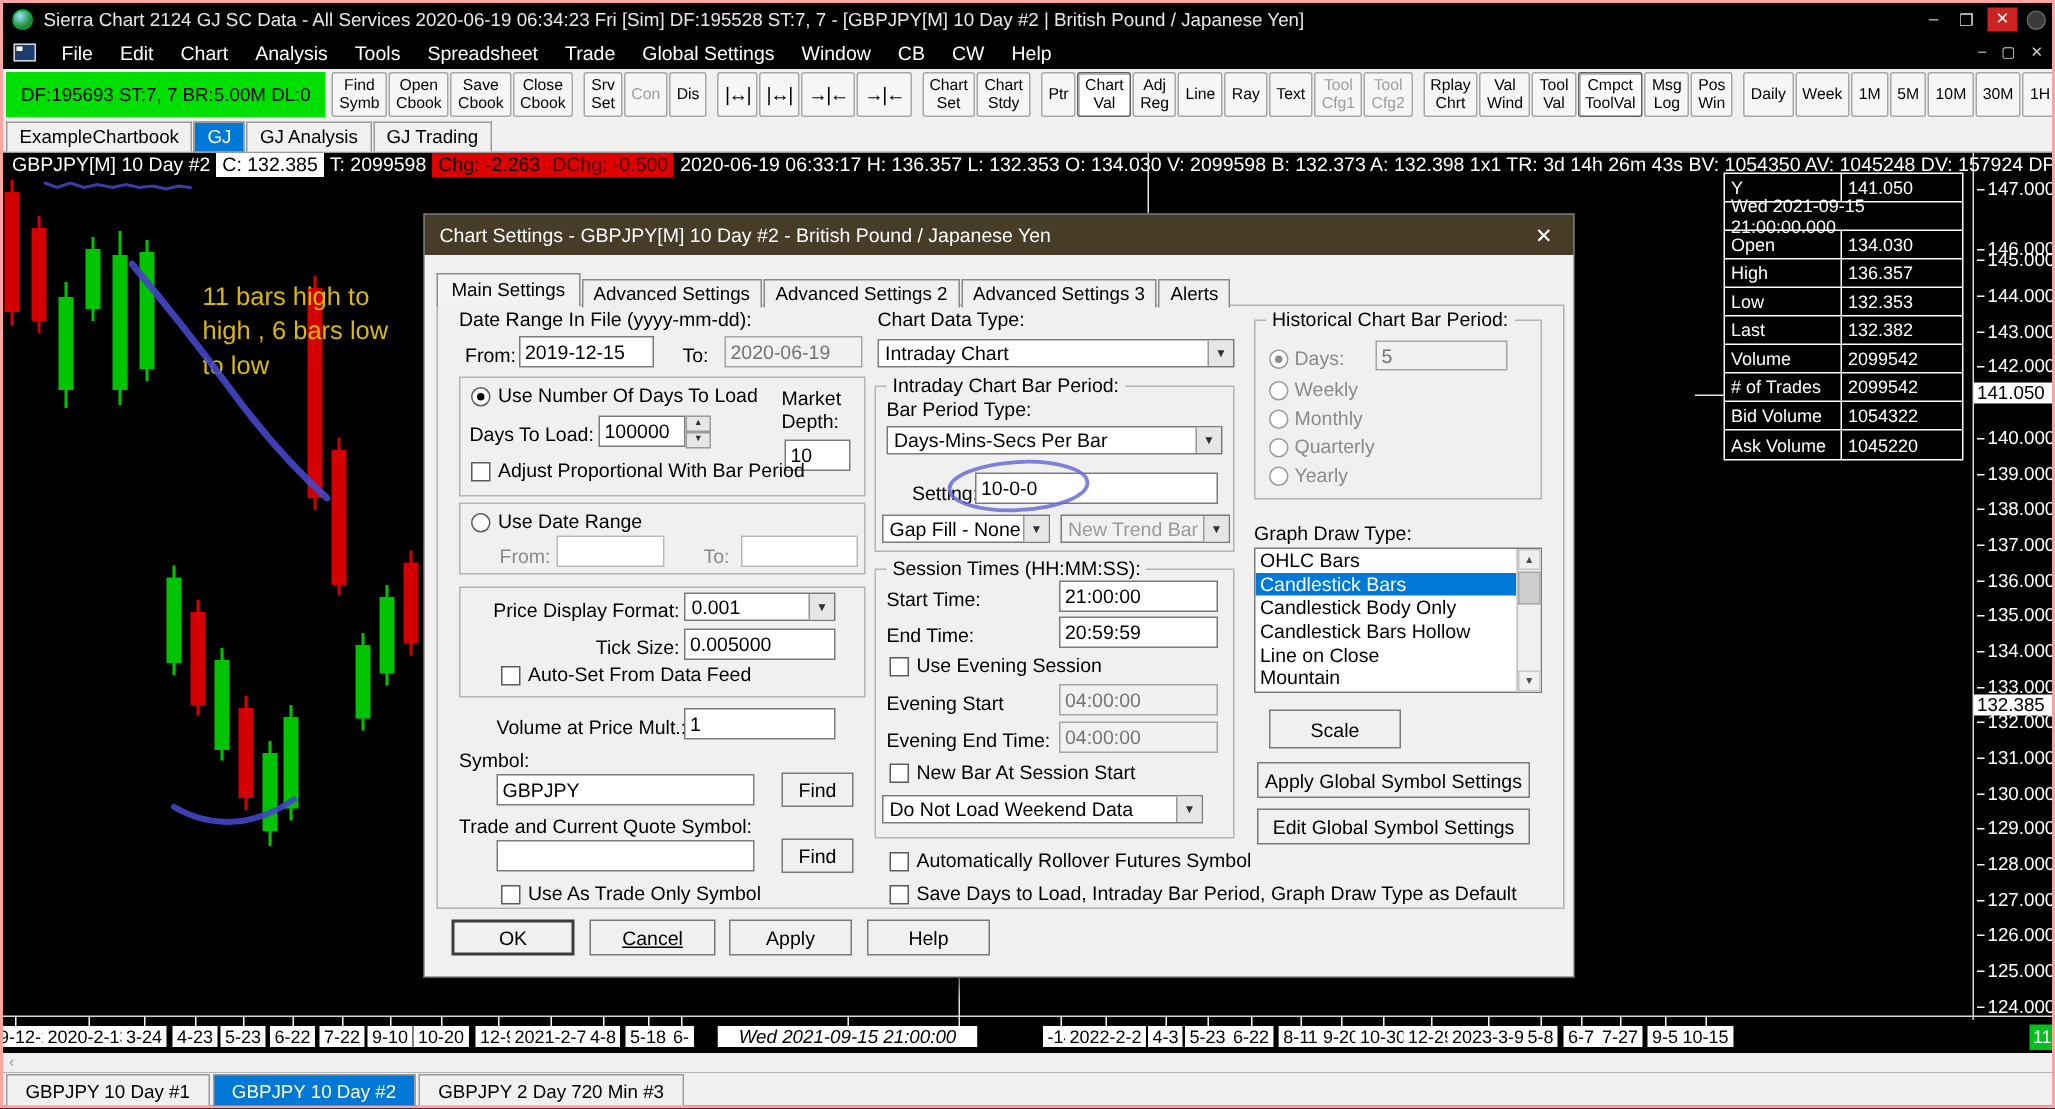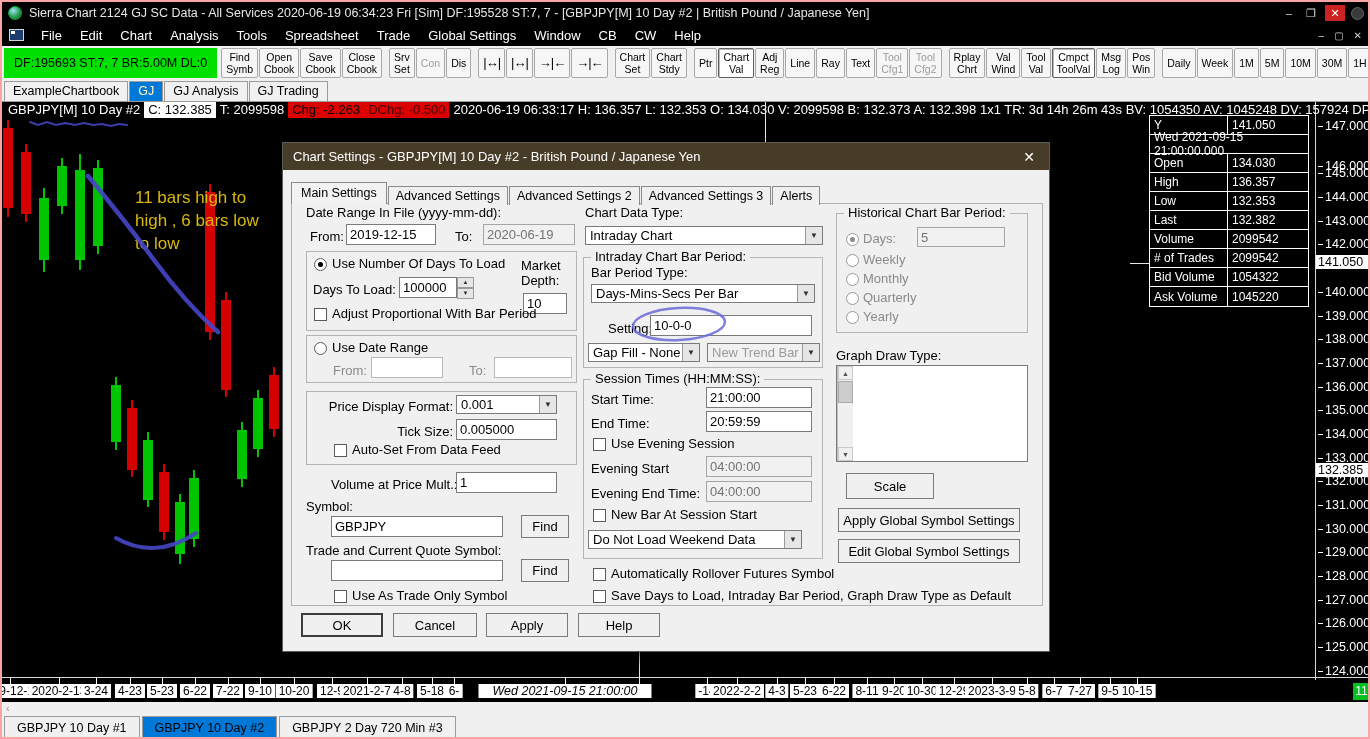--- a/index.html
+++ b/index.html
@@ -91,21 +91,21 @@
                  color:#fff; font-size:12px; text-align:center; line-height:17px; z-index:4; }
 
   
   .hscroll { position:absolute; left:0; top:700px; width:1366px; height:13px; background:#f0f0f0;
              color:#9a9a9a; font-size:11px; line-height:12px; }
   .hscroll .larr { margin-left:4px; }
   .bottom-tabs { position:absolute; left:0; top:713px; width:1366px; height:24px; background:#f0f0f0;
                  display:flex; align-items:stretch; padding:1px 0 0 2px; }
   .btab { font-size:12.5px; padding:2px 12px; border:1px solid #9a9a9a; background:#f0f0f0;
           margin-right:2px; white-space:nowrap; display:flex; align-items:center; cursor:default; }
-  .btab.active { background:#0078d7; color:#000000; }
+  .btab.active { background:#0078d7; color:#fef9c3; }
 
   
   .dialog { position:absolute; left:280px; top:140px; width:768px; height:510px; z-index:40;
             background:#f0f0f0; border:1px solid #5a5a5a; box-shadow:6px 7px 12px rgba(0,0,0,.6);
             font-size:13px; color:#000; }
   .dlg-titlebar { position:absolute; left:0; top:0; width:100%; height:27px; background:#473c28;
                   color:#fff; display:flex; align-items:center; padding:0 10px; font-size:13px; }
   .dlg-close { margin-left:auto; font-size:14px; color:#fff; cursor:default; padding:0 4px; }
   .dlg-tabs { position:absolute; left:8px; top:40px; display:flex; align-items:flex-end; height:21px; z-index:2; }
   .dtab { border:1px solid #8a8a8a; border-bottom:none; background:#f0f0f0; padding:2px 7px;
@@ -650,33 +650,41 @@
         <span class="dlg-label gray" style="left: 580px; top: 109px;">Weekly</span>
         <span class="rb dis" style="left: 563px; top: 130px;"></span>
         <span class="dlg-label gray" style="left: 580px; top: 128px;">Monthly</span>
         <span class="rb dis" style="left: 563px; top: 149px;"></span>
         <span class="dlg-label gray" style="left: 580px; top: 147px;">Quarterly</span>
         <span class="rb dis" style="left: 563px; top: 168px;"></span>
         <span class="dlg-label gray" style="left: 580px; top: 166px;">Yearly</span>
       </div>
     <span class="dlg-label" style="left:553px; top:205px;">Graph Draw Type:</span>
     <div class="listbox" style="left:553px; top:222px; width:192px; height:97px;">
+      <div class="list-items" id="graph-draw-list">
+          <div class="list-item">OHLC Bars</div>
+          <div class="list-item sel">Candlestick Bars</div>
+          <div class="list-item">Candlestick Body Only</div>
+          <div class="list-item">Candlestick Bars Hollow</div>
+          <div class="list-item">Line on Close</div>
+          <div class="list-item">Mountain</div>
+        </div>
       <div class="list-scroll">
         <span class="sa">▲</span>
         <span class="thumb"></span>
         <span class="filler"></span>
         <span class="sa">▼</span>
       </div>
     </div>
     <div class="dlg-btn" style="left:563px; top:330px; width:88px; height:26px;">Scale</div>
     <div class="dlg-btn" style="left:555px; top:396px; width:182px; height:24px;">Edit Global Symbol Settings</div>
     <div class="dlg-btn" style="left:555px; top:365px; width:182px; height:24px;">Apply Global Symbol Settings</div>
 
     <div class="dlg-btn default" style="left:18px; top:470px; width:82px; height:24px;">OK</div>
-    <div class="dlg-btn" style="left:110px; top:470px; width:84px; height:24px;">Cancel</div>
+    <div class="dlg-btn" style="left:110px; top:470px; width:84px; height:24px;text-decoration:underline;">Cancel</div>
     <div class="dlg-btn" style="left:203px; top:470px; width:82px; height:24px;">Apply</div>
     <div class="dlg-btn" style="left:295px; top:470px; width:82px; height:24px;">Help</div>
   </div>
 
   <svg id="ink-overlay" viewBox="0 0 1370 739">
     <path d="M 86 174 C 106 198, 130 228, 152 258 C 174 288, 198 314, 216 330" fill="none" stroke="#4646c8" stroke-width="4.5" stroke-linecap="round" opacity="0.9"></path>
     <path d="M 114 536 C 138 550, 166 550, 194 531" fill="none" stroke="#4646c8" stroke-width="4" stroke-linecap="round" opacity="0.9"></path>
     <path d="M 28 120 l 8 3 l 9 -3 l 9 3 l 9 -2 l 10 2 l 9 -2 l 9 2 l 9 -1 l 9 2 l 8 -2 l 8 1" fill="none" stroke="#4646c8" stroke-width="2" stroke-linecap="round" opacity="0.85"></path>
     <ellipse cx="677" cy="322" rx="46" ry="16" fill="none" stroke="#6a6ad8" stroke-width="2.5" opacity="0.85" transform="rotate(-3 677 322)"></ellipse>
   </svg>

